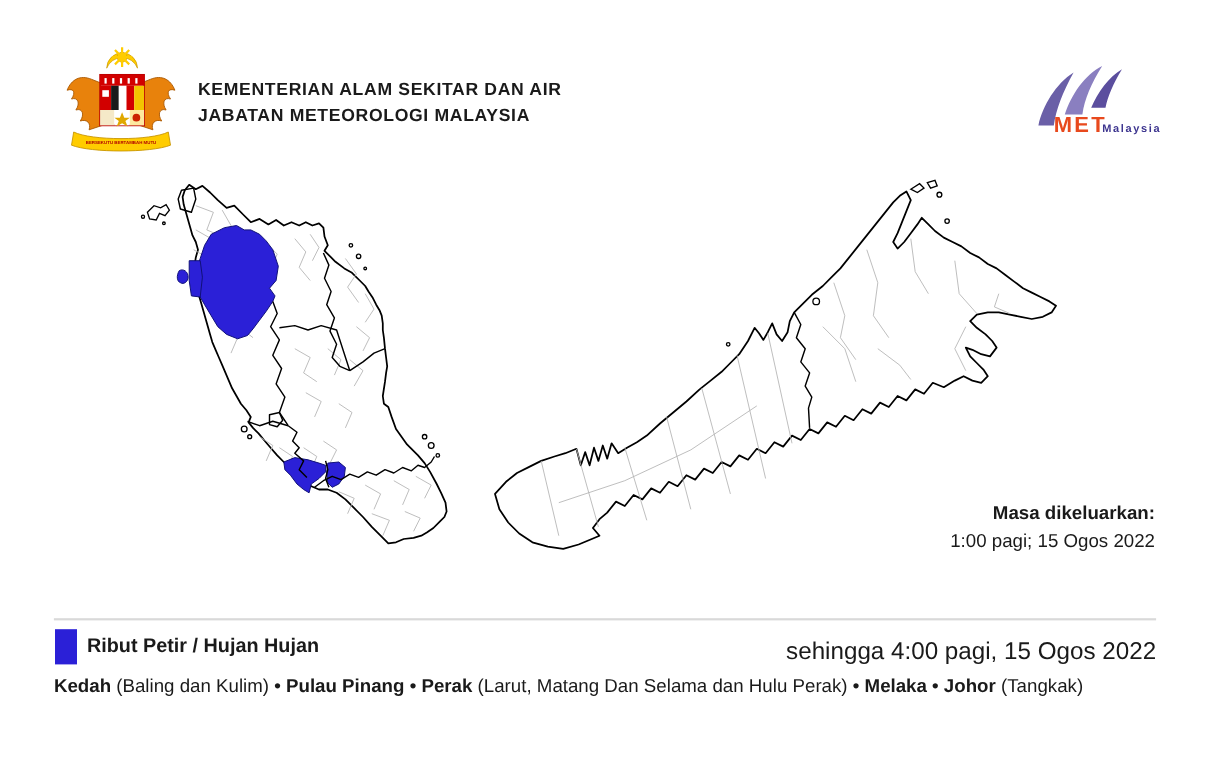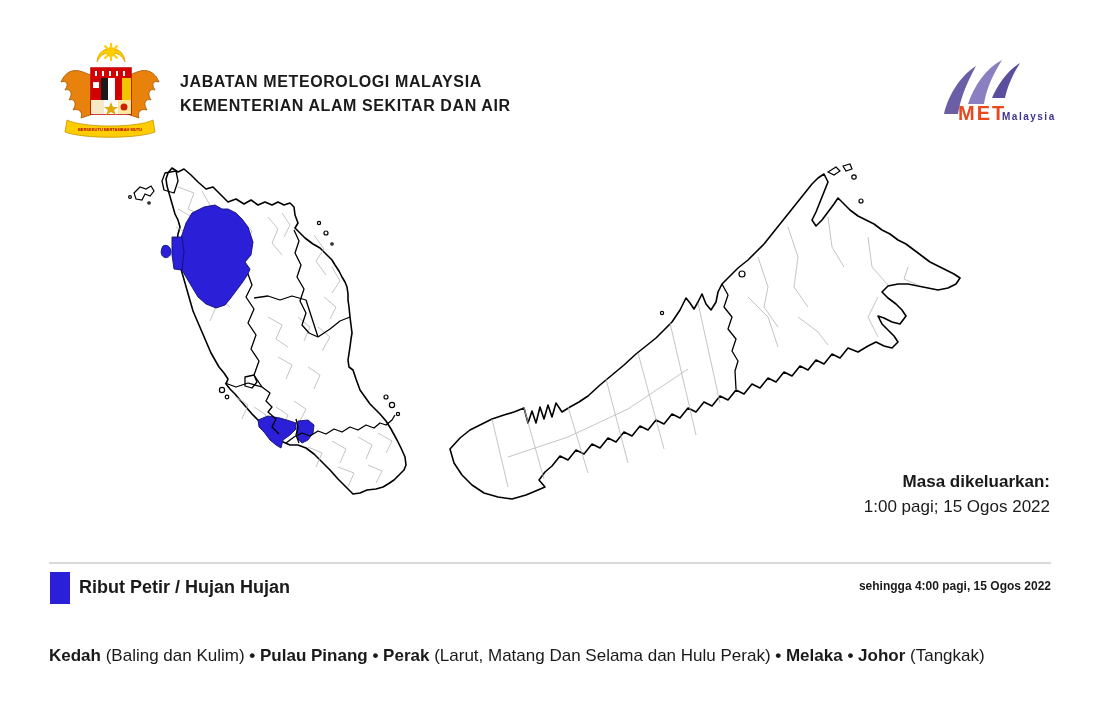--- a/index.html
+++ b/index.html
@@ -5,28 +5,28 @@
   html,body{margin:0;padding:0;background:#fff;}
   .page{position:relative;width:1100px;height:711px;background:#ffffff;overflow:hidden;
         font-family:"Liberation Sans","DejaVu Sans",sans-serif;color:#1a1a1a;}
   .abs{position:absolute;}
   
   .agency{left:180px;top:70px;line-height:24px;font-weight:700;font-size:16px;letter-spacing:.6px;}
   .agency div{white-space:nowrap;}
   
   .map-title{left:430px;top:246px;font-size:19px;font-weight:700;}
   .issued{right:50px;top:454px;text-align:right;font-size:17px;line-height:25px;}
-  .issued .lbl{font-weight:700;margin-top:15px;}
+  .issued .lbl{font-weight:700;}
   
   .divider{left:49px;top:562px;width:1002px;height:2px;background:#d9d9d9;}
   .swatch{left:50px;top:572px;width:20px;height:32px;background:#2b20d7;}
   .legend-label{left:79px;top:577px;font-size:18px;font-weight:700;}
-  .legend-validity{right:49px;top:579px;font-size:12px;font-weight:700;text-align:left;}
-  
-  .warning{left:49px;top:644px;width:1002px;font-size:17px;line-height:24px;text-align:justify;margin:0;}
+  .legend-validity{right:49px;top:579px;font-size:22px;font-weight:400;text-align:left;}
+  
+  .warning{left:49px;top:612px;width:1002px;font-size:17px;line-height:24px;text-align:justify;margin:0;}
   .warning span.b{font-weight:700;}
   
   svg{display:block;}
   .coast{fill:#ffffff;stroke:#000;stroke-width:1.6;stroke-linejoin:round;}
   .state{fill:none;stroke:#000;stroke-width:1.3;stroke-linejoin:round;}
   .district{fill:none;stroke:#b5b5b5;stroke-width:0.8;stroke-linejoin:round;}
   .isle{fill:#ffffff;stroke:#000;stroke-width:1.2;}
   .hl{stroke:#101077;stroke-width:0.9;}
 </style>
 </head>
@@ -76,22 +76,22 @@
       <circle cx="71" cy="65" r="3.5" fill="#cc2200"></circle>
     </g>
 
     <g>
       <path d="M14,78 C30,86 84,86 100,78 L102,90 C84,97 30,97 12,90 Z" fill="#ffcc00" stroke="#c79400" stroke-width="0.8"></path>
       <text x="57" y="89" text-anchor="middle" font-size="4" fill="#b00000" font-weight="bold">BERSEKUTU BERTAMBAH MUTU</text>
     </g>
   </svg>
 
   <div class="abs agency">
+    <div>KEMENTERIAN ALAM SEKITAR DAN AIR</div>
     <div>JABATAN METEOROLOGI MALAYSIA</div>
-    <div>KEMENTERIAN ALAM SEKITAR DAN AIR</div>
   </div>
 
   <svg class="abs" style="left:930px;top:58px" width="125" height="70" viewBox="0 0 125 70">
     <g>
       <path d="M14,56 C18,38 30,18 46,8 C36,26 30,42 28,56 Z" fill="#6a5fa7"></path>
       <path d="M38,46 C44,28 56,10 72,2 C62,18 56,32 54,46 Z" fill="#8a7fc0"></path>
       <path d="M62,40 C68,26 78,12 90,5 C82,18 77,30 75,40 Z" fill="#5b4e9e"></path>
     </g>
     <text x="28" y="62" font-size="20" font-weight="bold" letter-spacing="2" fill="#e8491d">MET</text>
     <text x="72" y="62" font-size="10" font-weight="bold" letter-spacing="1.5" fill="#3d358f">Malaysia</text>

